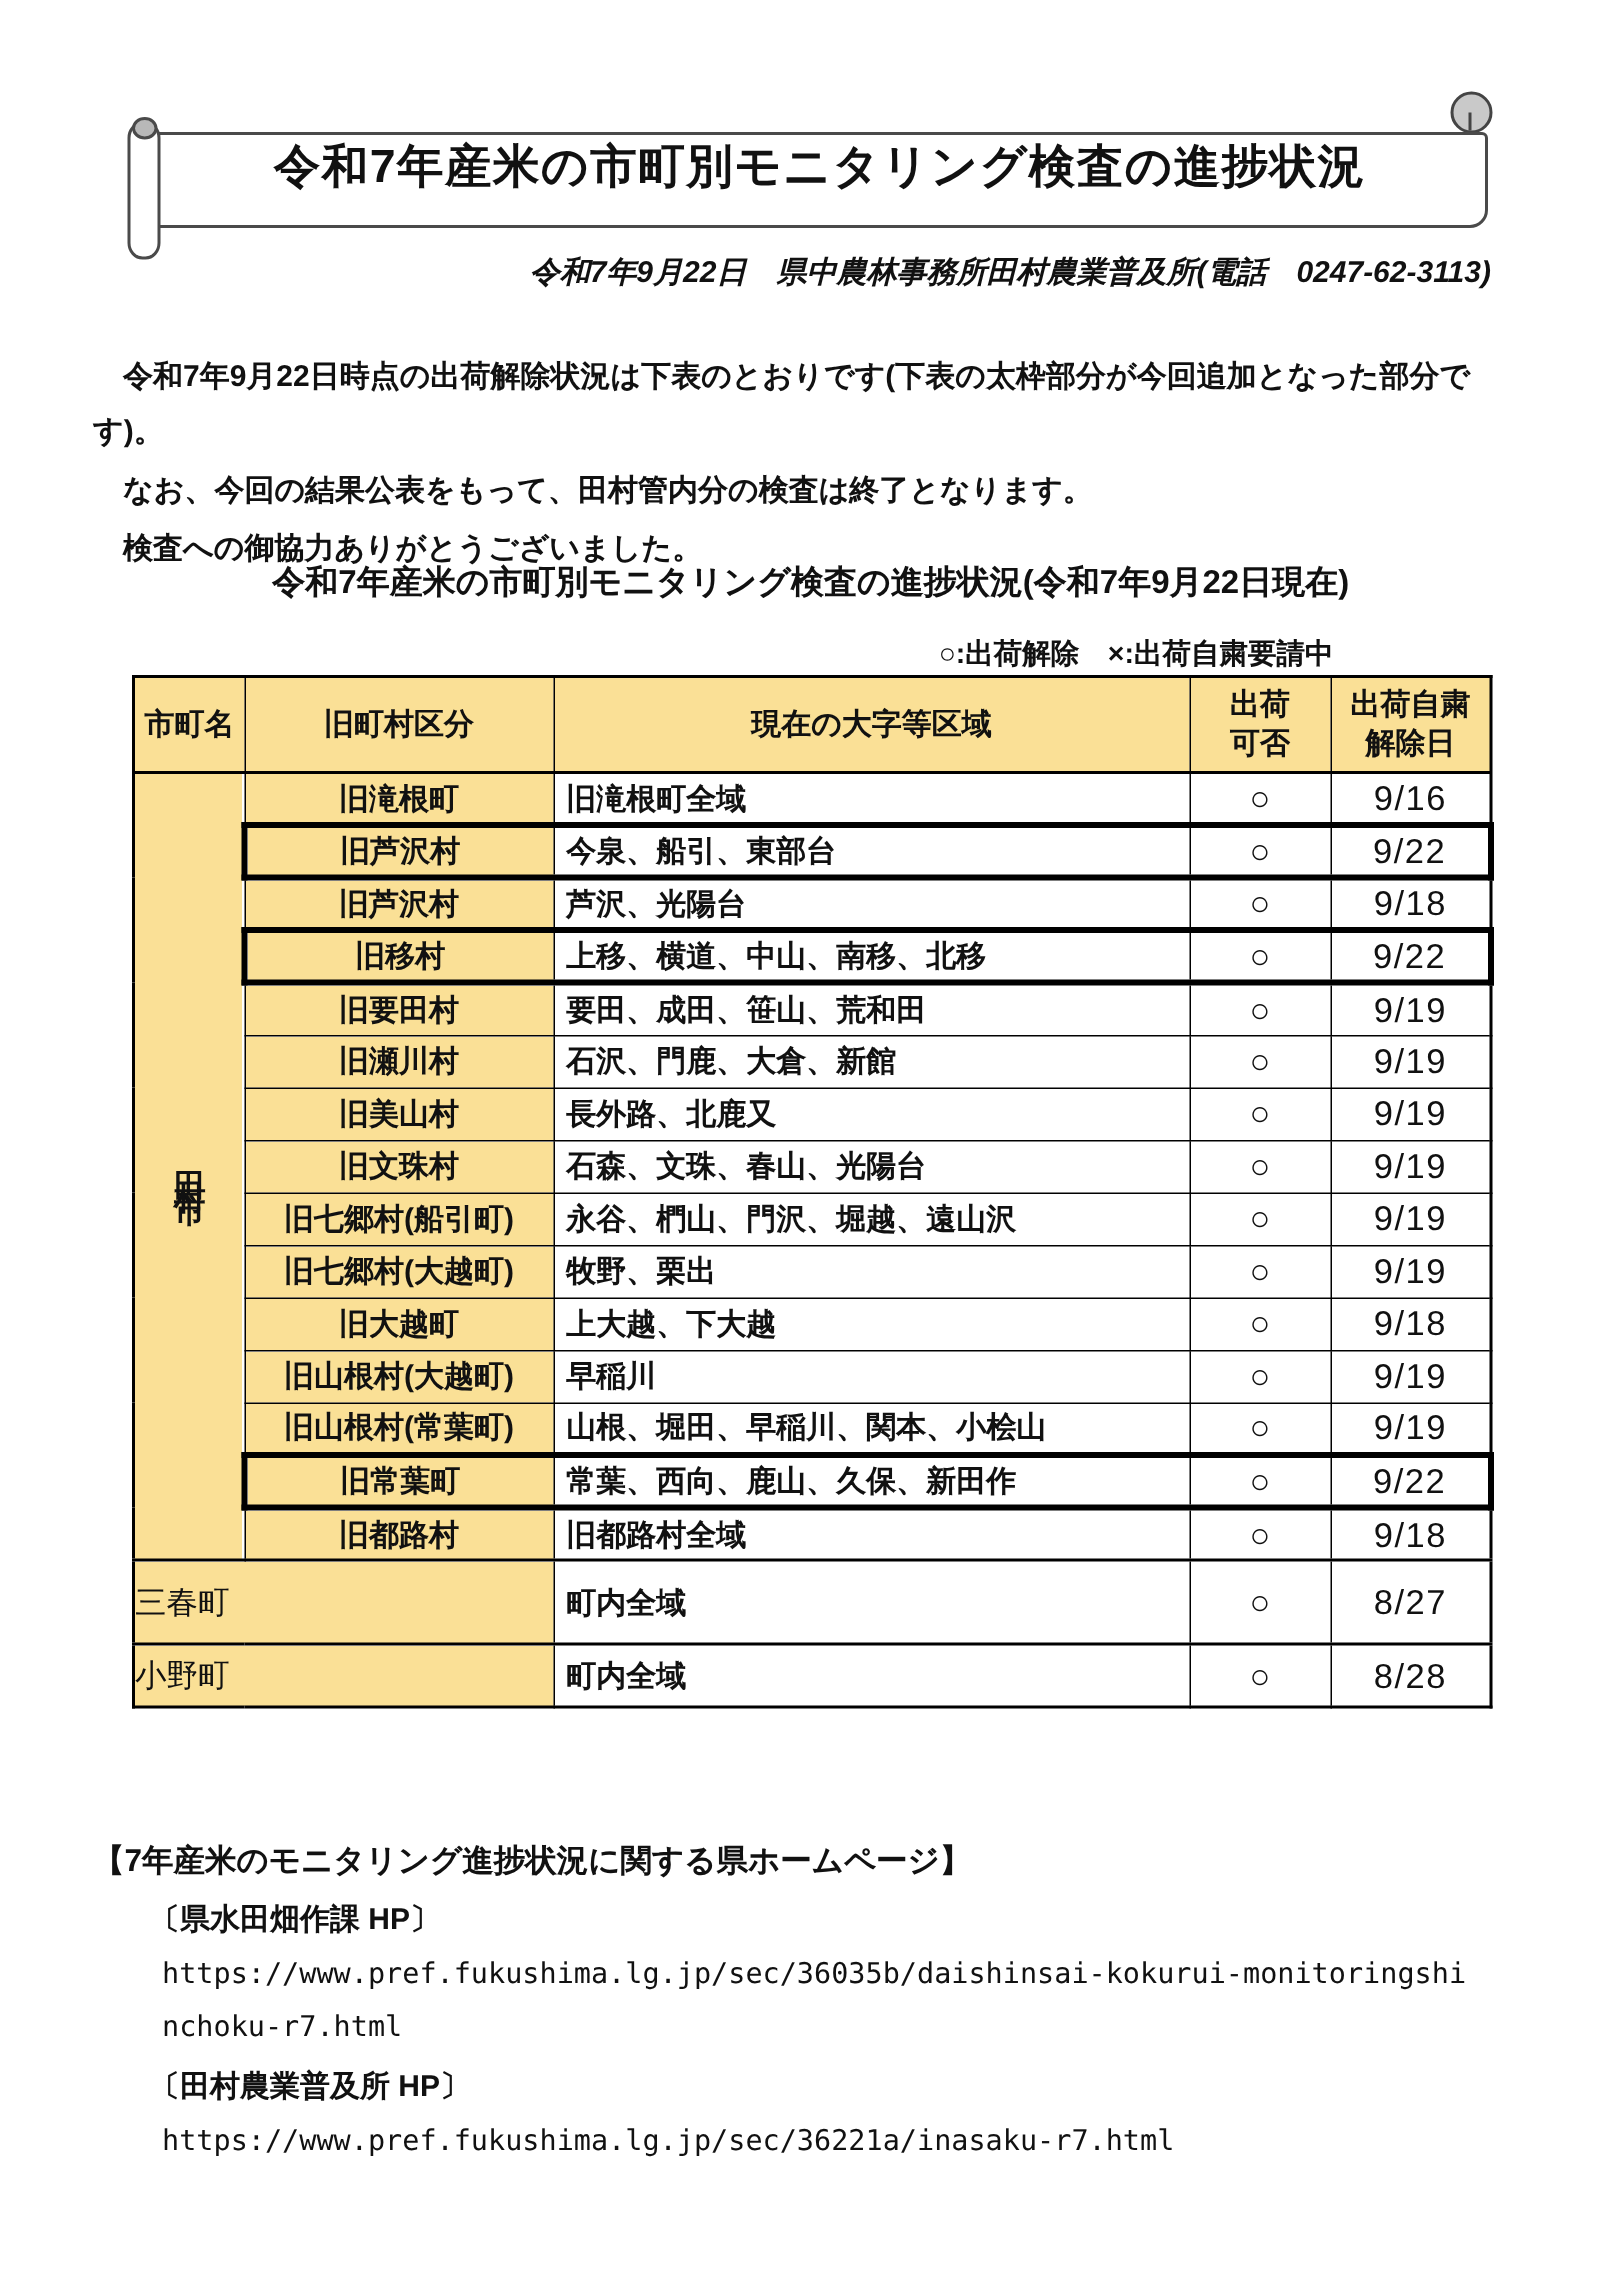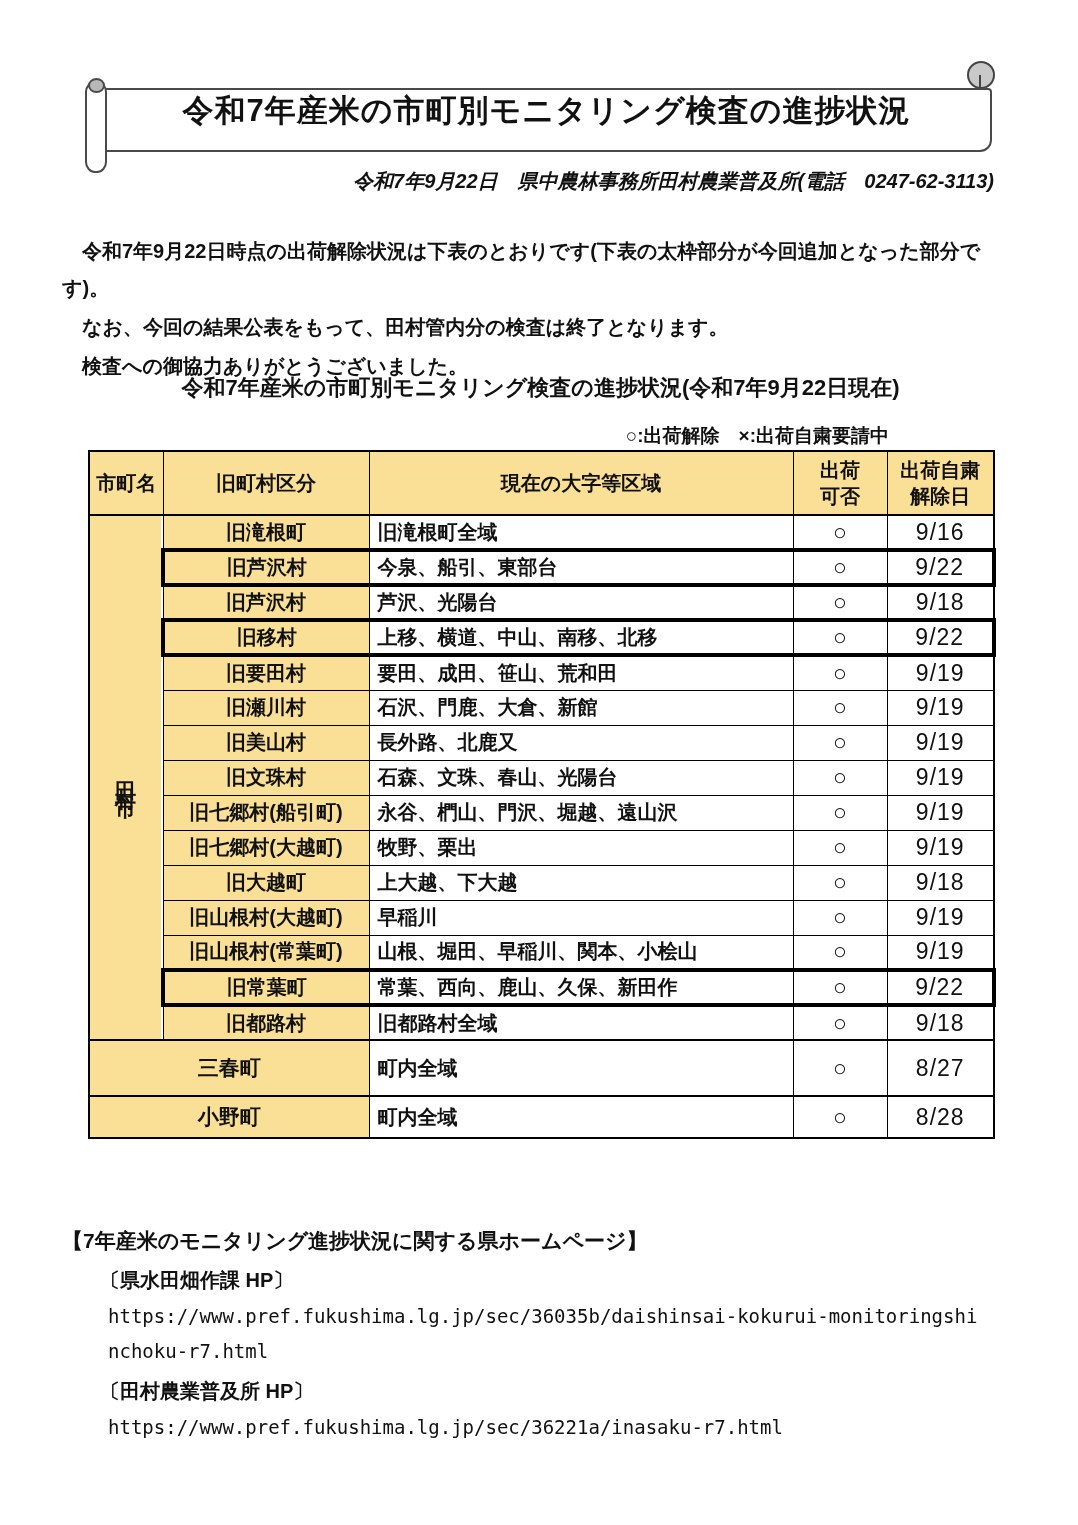--- a/index.html
+++ b/index.html
@@ -173,22 +173,22 @@
     font-size: 23px;
     letter-spacing: 1px;
   }
   tr.thick td { border-top: 4px solid var(--border-dark); border-bottom: 4px solid var(--border-dark); }
   tr.thick td.district { border-left: 4px solid var(--border-dark); }
   tr.thick td.rdate { border-right: 4px solid var(--border-dark); }
   tr.town-row td { border-top: 2px solid var(--border-dark); height: 56px; }
   tr.town-row.last td { height: 42px; }
   td.town-name {
     background: var(--cell-yellow);
-    text-align: center;
-    font-weight: 700;
+    text-align: left;
+    font-weight: 400;
     font-size: 21px;
   }
 
   
   .footer {
     position: absolute;
     top: 1224px; left: 62px; width: 980px;
     font-size: 21px;
     font-weight: 600;
     line-height: 34px;

